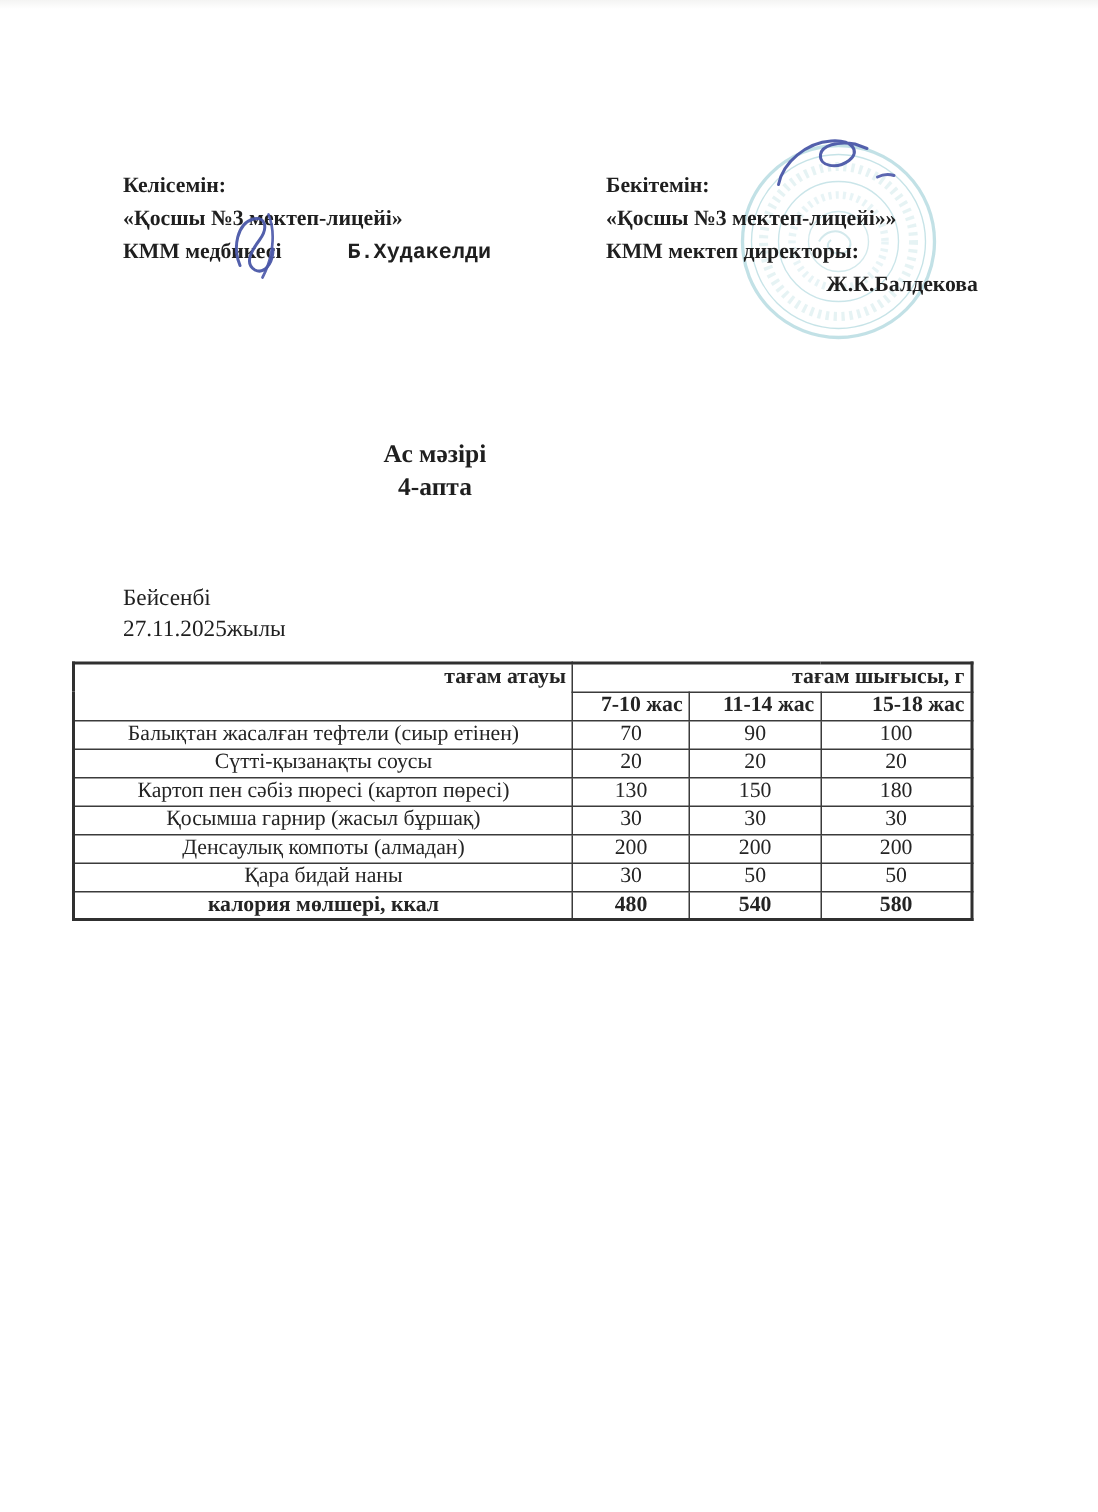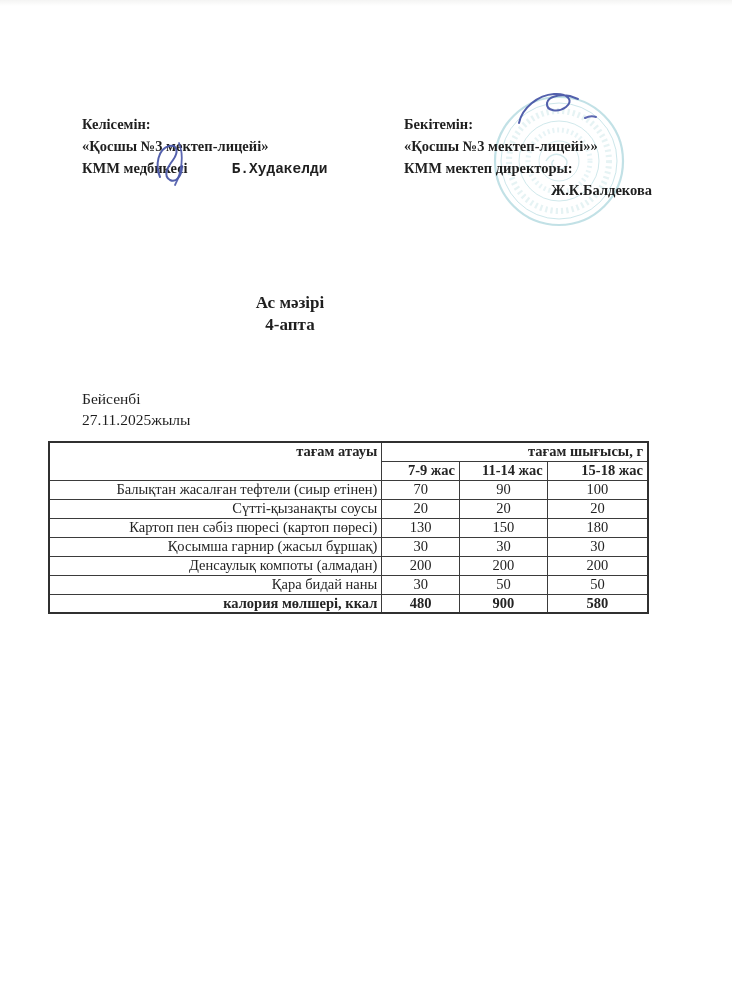--- a/index.html
+++ b/index.html
@@ -50,21 +50,21 @@
     font-size:14.5px; color:#242424;
     border:2px solid #303030;
   }
   table.menu th, table.menu td {
     border:1px solid #3b3b3b;
     height:19px; padding:0 4px;
     line-height:17px;
   }
   table.menu th { font-weight:bold; text-align:right; }
   th.dish-header { vertical-align:top; padding-top:1px; }
-  td.dish { text-align:right; }
+  td.dish { text-align:center; }
   td.num { text-align:center; }
   tr.total td { font-weight:bold; }
 </style>
 </head>
 <body>
 
 <div class="page">
 
   <svg class="stamp" width="134" height="134" viewBox="0 0 134 134">
     <circle cx="67" cy="67" r="64" fill="none" stroke-width="2.2" opacity="0.75" stroke="#aed7dd"></circle>
@@ -117,21 +117,21 @@
         <col style="width:78px">
         <col style="width:88px">
         <col style="width:101px">
     </colgroup>
     <thead>
       <tr>
         <th rowspan="2" class="dish-header">тағам атауы</th>
         <th colspan="3">тағам шығысы, г</th>
       </tr>
       <tr>
-        <th>7-9 жас</th>
+        <th>7-10 жас</th>
         <th>11-14 жас</th>
         <th>15-18 жас</th>
       </tr>
     </thead>
     <tbody>
       <tr>
         <td class="dish">Балықтан жасалған тефтели (сиыр етінен)</td>
         <td class="num">70</td>
         <td class="num">90</td>
         <td class="num">100</td>
@@ -162,19 +162,19 @@
       </tr>
       <tr>
         <td class="dish">Қара бидай наны</td>
         <td class="num">30</td>
         <td class="num">50</td>
         <td class="num">50</td>
       </tr>
       <tr class="total">
         <td class="dish">калория мөлшері, ккал</td>
         <td class="num">480</td>
-        <td class="num">900</td>
+        <td class="num">540</td>
         <td class="num">580</td>
       </tr>
     </tbody>
   </table>
 
 </div>
 
 </body></html>

